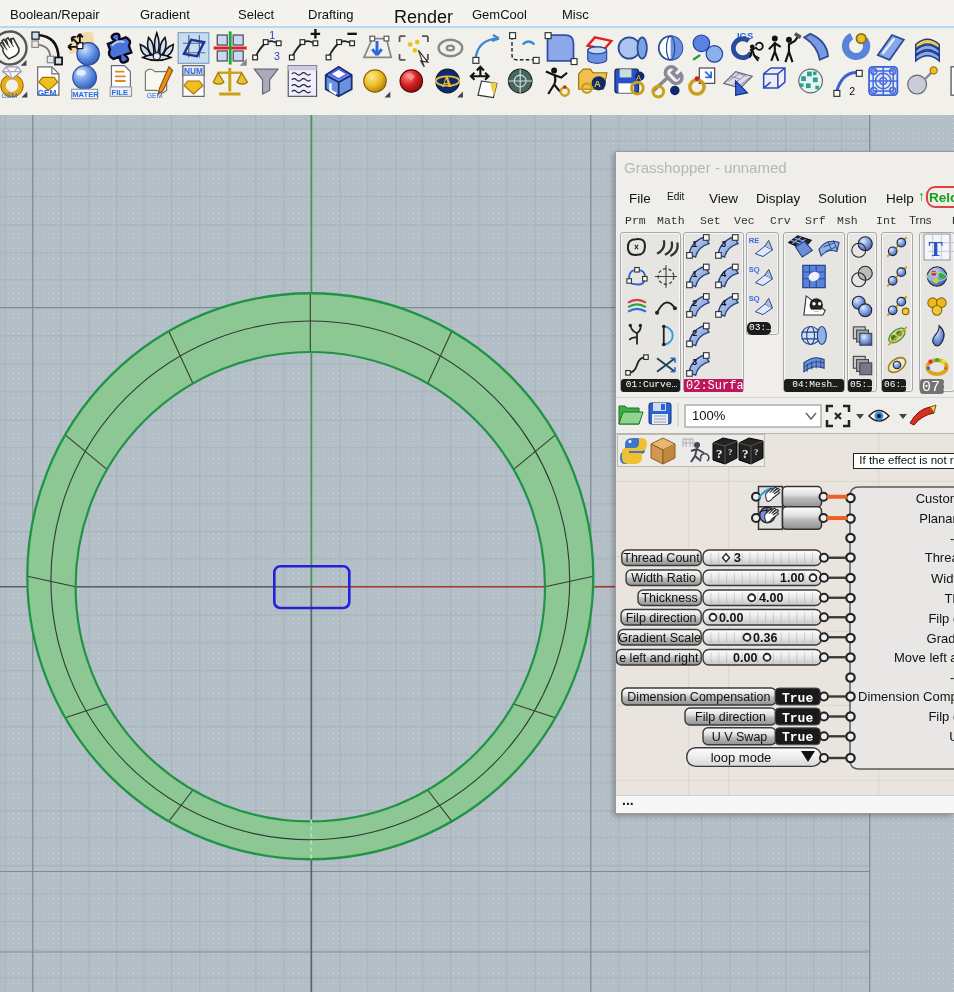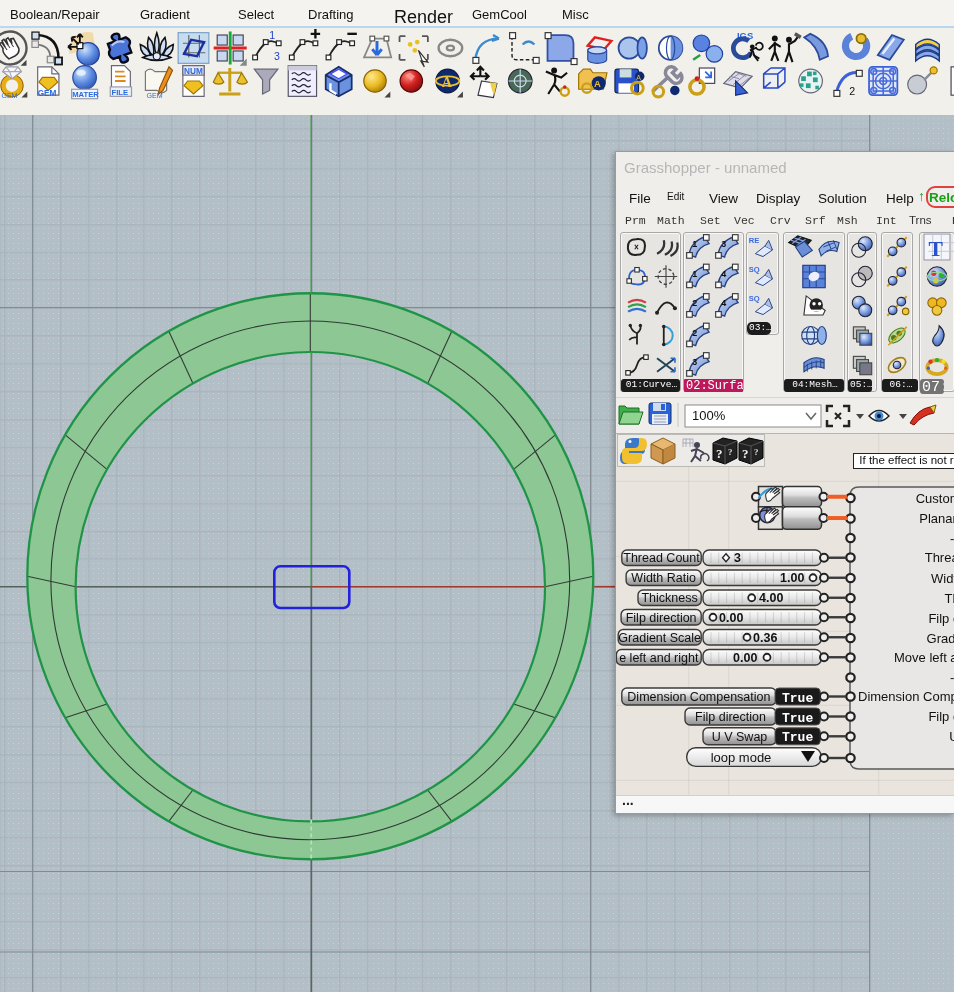--- a/index.html
+++ b/index.html
@@ -437,21 +437,21 @@
     <div style="position:absolute;left:5px;top:227px;width:59px;height:13px;background:#1c1c1c;border-radius:3px;color:#fff;font-size:9.5px;font-family:'Liberation Mono',monospace;padding-left:2px;overflow:hidden;white-space:nowrap;">01:Curve…</div>
     <div style="position:absolute;left:67px;top:80px;width:61px;height:160px;background:#e7e5e2;border:1px solid #a8a8a8;border-radius:3px;box-shadow:inset 0 0 0 1px #f8f8f8;"></div>
     <div style="position:absolute;left:68px;top:227px;width:59px;height:13px;background:#be185d;border-radius:1px;color:#fff;font-size:12px;font-family:'Liberation Mono',monospace;padding-left:2px;overflow:hidden;white-space:nowrap;">02:Surfac…</div>
     <div style="position:absolute;left:130px;top:80px;width:33px;height:103px;background:#e7e5e2;border:1px solid #a8a8a8;border-radius:3px;box-shadow:inset 0 0 0 1px #f8f8f8;"></div>
     <div style="position:absolute;left:131px;top:170px;width:24px;height:13px;background:#1c1c1c;border-radius:5px;color:#fff;font-size:9.5px;font-family:'Liberation Mono',monospace;padding-left:2px;overflow:hidden;white-space:nowrap;">03:…</div>
     <div style="position:absolute;left:167px;top:80px;width:62px;height:160px;background:#e7e5e2;border:1px solid #a8a8a8;border-radius:3px;box-shadow:inset 0 0 0 1px #f8f8f8;"></div>
     <div style="position:absolute;left:168px;top:227px;width:60px;height:13px;background:#1c1c1c;border-radius:3px;color:#fff;font-size:9.5px;font-family:'Liberation Mono',monospace;padding-left:2px;overflow:hidden;white-space:nowrap;">04:Mesh…</div>
     <div style="position:absolute;left:231px;top:80px;width:30px;height:160px;background:#e7e5e2;border:1px solid #a8a8a8;border-radius:3px;box-shadow:inset 0 0 0 1px #f8f8f8;"></div>
     <div style="position:absolute;left:232px;top:227px;width:24px;height:13px;background:#1c1c1c;border-radius:3px;color:#fff;font-size:9.5px;font-family:'Liberation Mono',monospace;padding-left:2px;overflow:hidden;white-space:nowrap;">05:…</div>
     <div style="position:absolute;left:265px;top:80px;width:32px;height:160px;background:#e7e5e2;border:1px solid #a8a8a8;border-radius:3px;box-shadow:inset 0 0 0 1px #f8f8f8;"></div>
-    <div style="position:absolute;left:266px;top:227px;width:36px;height:13px;background:#1c1c1c;border-radius:3px;color:#fff;font-size:9.5px;font-family:'Liberation Mono',monospace;padding-left:2px;overflow:hidden;white-space:nowrap;">06:…</div>
+    <div style="position:absolute;left:266px;top:227px;width:24px;height:13px;background:#1c1c1c;border-radius:3px;color:#fff;font-size:9.5px;font-family:'Liberation Mono',monospace;padding-left:2px;overflow:hidden;white-space:nowrap;">06:…</div>
     <div style="position:absolute;left:303px;top:80px;width:36px;height:160px;background:#e7e5e2;border:1px solid #a8a8a8;border-radius:3px;box-shadow:inset 0 0 0 1px #f8f8f8;"></div>
     <div style="position:absolute;left:304px;top:227px;width:24px;height:15px;background:#737373;border-radius:3px;color:#fff;font-size:15px;font-family:'Liberation Mono',monospace;padding-left:2px;overflow:hidden;white-space:nowrap;">07:…</div>
     <svg style="position:absolute;left:0;top:80px" width="339" height="162" viewBox="0 0 339 162">
       <defs>
         <radialGradient id="pb" cx="0.35" cy="0.3" r="0.9">
           <stop offset="0" stop-color="#dfe9ff"></stop>
           <stop offset="0.55" stop-color="#6a8fd8"></stop>
           <stop offset="1" stop-color="#24407e"></stop>
         </radialGradient>
 <linearGradient id="barc" x1="0" y1="0" x2="1" y2="1">

